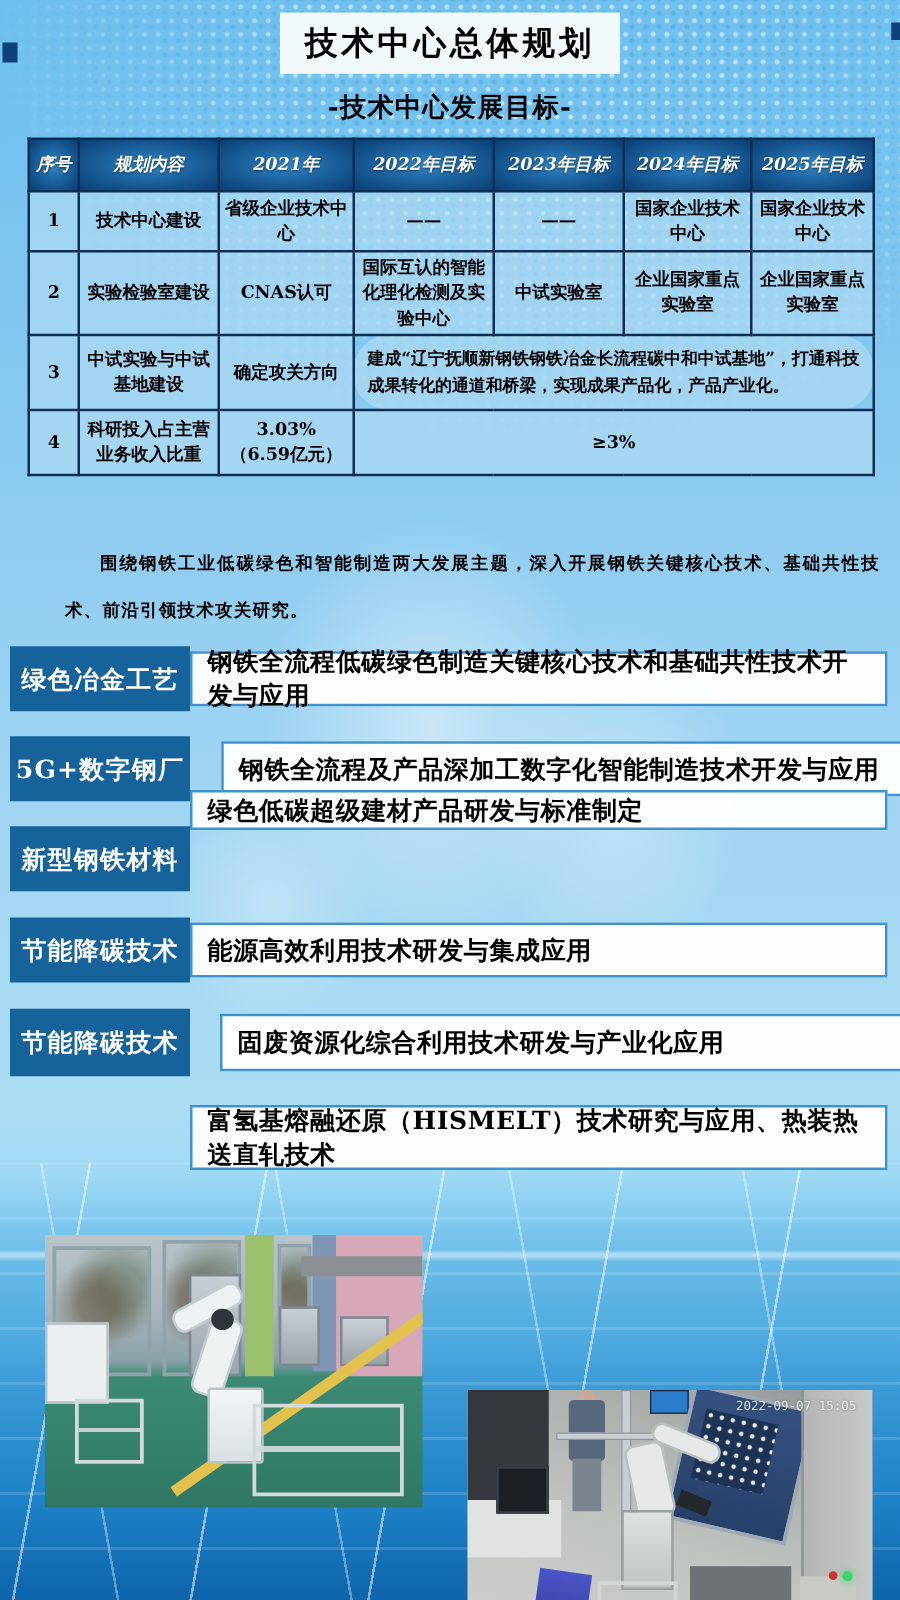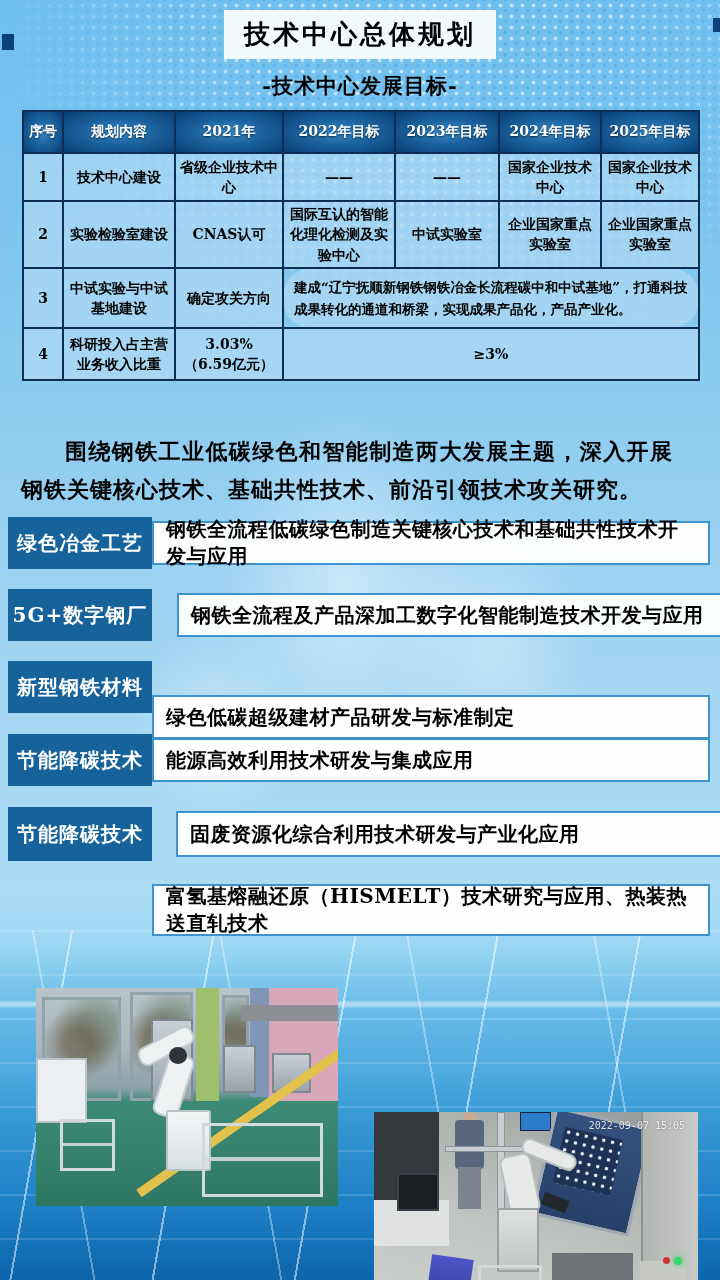--- a/index.html
+++ b/index.html
@@ -30,28 +30,28 @@
       linear-gradient(180deg,rgba(122,200,240,0) 0%,rgba(70,165,222,.5) 40%,rgba(28,128,198,.85) 78%,rgba(13,100,170,.95) 100%);}
   .chip{background:#0e4179;}
   .chip1{left:2px;top:34px;width:12px;height:16px;}
   .chip2{right:0;top:18px;width:7px;height:14px;}
 
   
   .title-box{left:50%;top:10px;transform:translateX(-50%);background:#f2f9fd;
     padding:7px 20px;font-size:26px;font-weight:bold;color:#000;letter-spacing:3px;white-space:nowrap;}
   .sub-heading{left:0;top:72px;width:720px;text-align:center;font-size:21px;font-weight:bold;color:#000;letter-spacing:1px;}
   .rd-heading{left:0;top:394px;width:720px;text-align:center;font-size:22px;font-weight:bold;color:#000;letter-spacing:2px;}
-  .rd-intro{left:21px;top:432px;width:652px;font-size:22px;font-weight:bold;color:#000;
+  .rd-intro{left:52px;top:432px;width:652px;font-size:14px;font-weight:bold;color:#000;
     line-height:38px;text-align:justify;text-indent:2em;letter-spacing:1px;}
 
   
   table.goals{position:absolute;left:22px;top:110px;width:676px;border-collapse:collapse;table-layout:fixed;}
   table.goals th,table.goals td{border:2px solid #0e2f55;color:#000;}
   table.goals th{background:radial-gradient(ellipse at 50% 50%,#3487c6 0%,#1c639f 45%,#0a3e74 100%);
-    color:#fff;font-size:14px;font-weight:bold;text-shadow:0 1px 2px rgba(0,0,0,.55);padding:2px;}
+    color:#fff;font-size:14px;font-weight:bold;text-shadow:0 1px 2px rgba(0,0,0,.55);padding:2px;font-style:italic;}
   table.goals td{background:rgba(183,221,243,.6);font-size:14px;font-weight:600;text-align:center;padding:2px 4px;line-height:1.45;}
   table.goals td.left-cell{text-align:left;font-size:13.5px;padding:4px 10px;line-height:1.65;border-radius:28px;}
   table.goals td.pre{white-space:pre-line;}
   tr.hrow{height:42px;} tr.r1{height:48px;} tr.r2{height:58px;} tr.r3{height:60px;} tr.r4{height:52px;}
 
   
   .cat-label{left:8px;width:144px;background:#16639c;color:#fff;display:flex;align-items:center;justify-content:center;
     font-size:20px;font-weight:bold;text-align:center;letter-spacing:1px;}
   .cat-label.small{font-size:17px;line-height:1.35;white-space:pre-line;letter-spacing:0;}
   .cat-desc{left:152px;width:558px;background:rgba(255,255,255,.96);border:2px solid #3f93cc;box-sizing:border-box;
@@ -176,21 +176,21 @@
 
   <div class="abs rd-intro">围绕钢铁工业低碳绿色和智能制造两大发展主题，深入开展钢铁关键核心技术、基础共性技术、前沿引领技术攻关研究。</div>
 
   <div class="abs cat-label" style="top:517px;height:52px;">绿色冶金工艺</div>
   <div class="abs cat-desc" style="top:521px;height:44px;">钢铁全流程低碳绿色制造关键核心技术和基础共性技术开发与应用</div>
 
   <div class="abs cat-label" style="top:589px;height:52px;">5G+数字钢厂</div>
   <div class="abs cat-desc" style="top:593px;height:44px;margin-left:25px;">钢铁全流程及产品深加工数字化智能制造技术开发与应用</div>
 
   <div class="abs cat-label" style="top:661px;height:52px;">新型钢铁材料</div>
-  <div class="abs cat-desc" style="top:695px;height:44px;">绿色低碳超级建材产品研发与标准制定</div>
+  <div class="abs cat-desc" style="top:632px;height:32px;">绿色低碳超级建材产品研发与标准制定</div>
 
   <div class="abs cat-label" style="top:734px;height:52px;">节能降碳技术</div>
   <div class="abs cat-desc" style="top:738px;height:44px;">能源高效利用技术研发与集成应用</div>
 
   <div class="abs cat-label" style="top:807px;height:54px;">节能降碳技术</div>
   <div class="abs cat-desc" style="top:811px;height:46px;margin-left:24px;">固废资源化综合利用技术研发与产业化应用</div>
 
   <div class="abs cat-desc" style="top:884px;height:52px;">富氢基熔融还原（HISMELT）技术研究与应用、热装热送直轧技术</div>
 
   <div class="abs photo" id="photo1">

